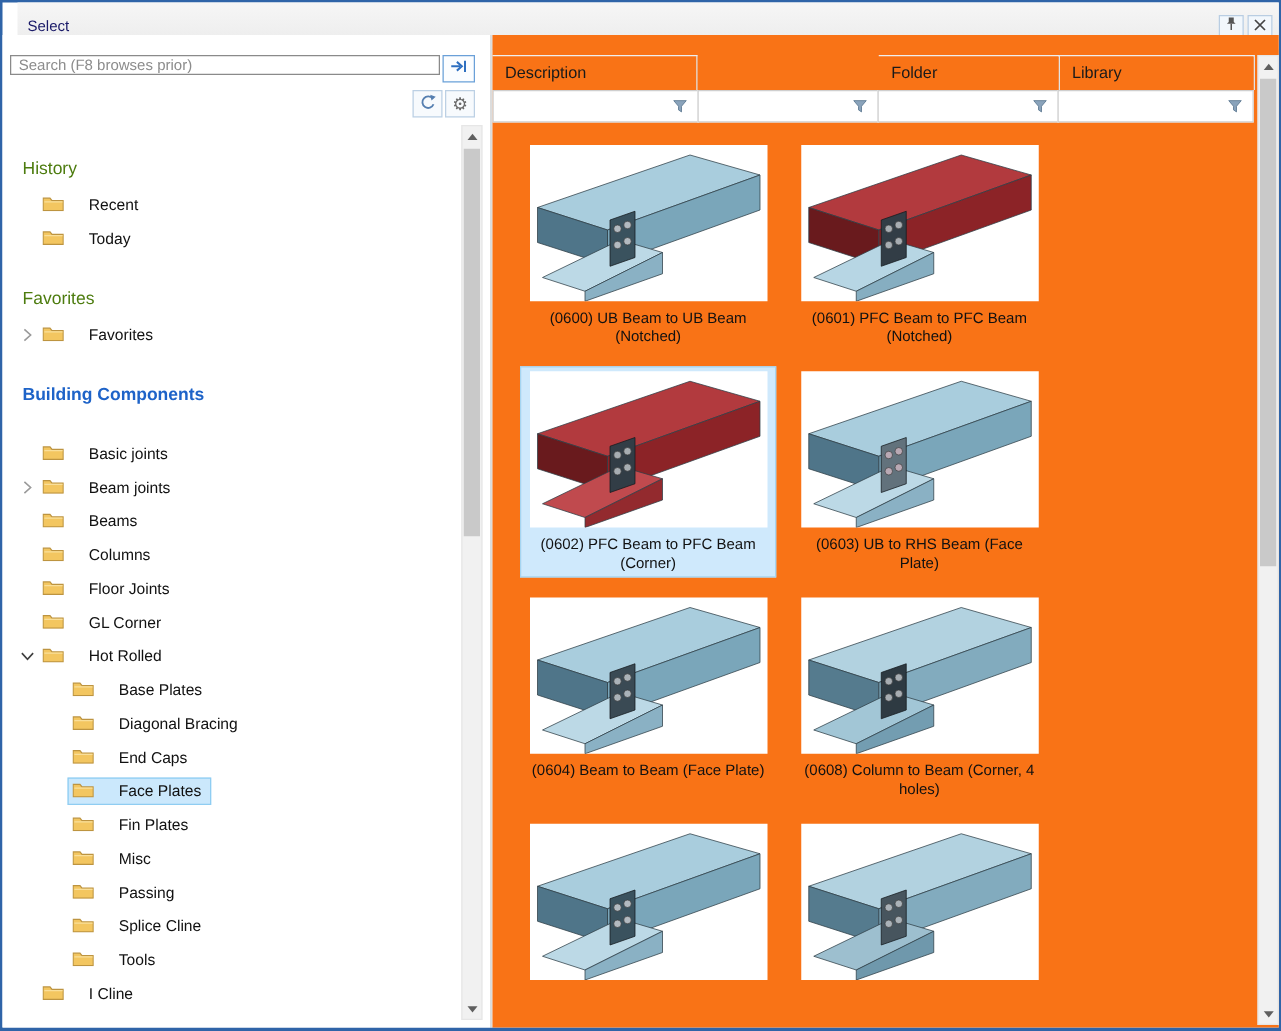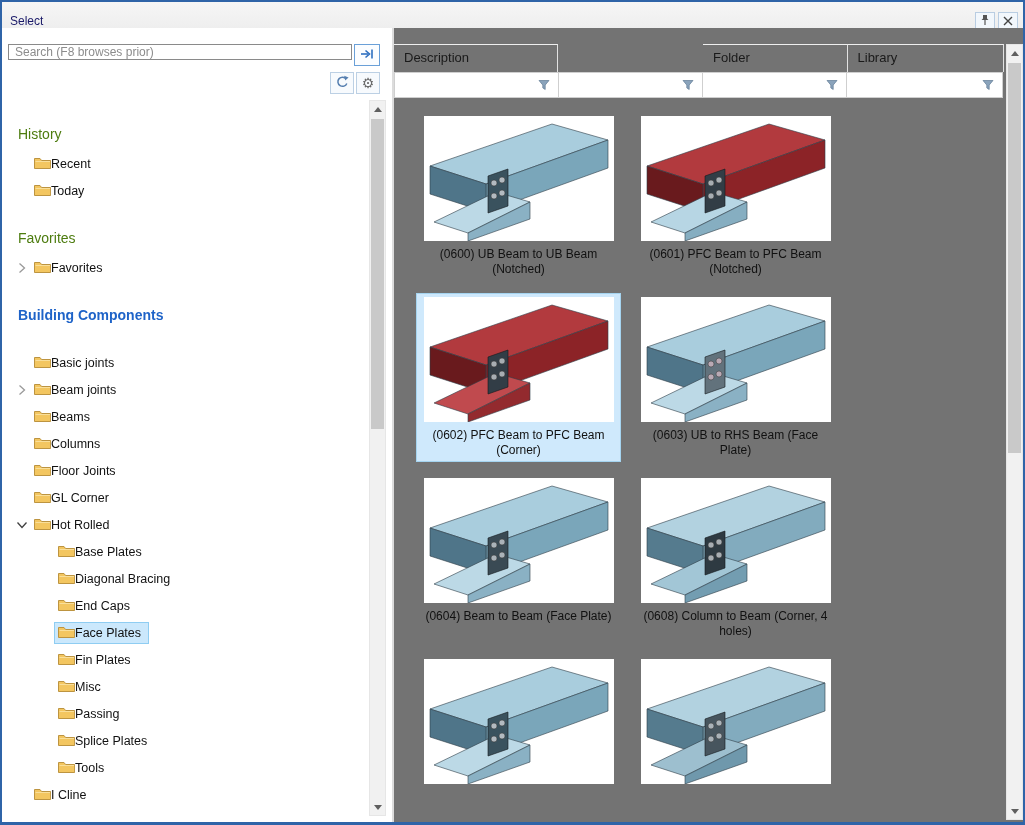--- a/index.html
+++ b/index.html
@@ -2,21 +2,21 @@
 <html><head>
 <meta charset="utf-8">
 <style>
   * { margin:0; padding:0; box-sizing:border-box; }
   html,body { width:1025px; height:825px; overflow:hidden;
               font-family:"Liberation Sans", sans-serif; background:#fff; }
   .window { position:relative; width:1025px; height:825px;
             border:2px solid #2f64a8; border-bottom-width:3px; background:#fff; }
 
   
-  .titlebar { position:absolute; top:0; left:0; right:0; height:38px;
+  .titlebar { position:absolute; top:0; left:12px; right:0; height:38px;
               background:linear-gradient(#f6f6f6,#ebebeb); border-bottom:1px solid #dcdcdc;
               display:flex; align-items:center; }
   .titlebar-title { margin-left:8px; font-size:12px; color:#191968; }
   .titlebar-buttons { margin-left:auto; margin-right:5px; display:flex; gap:3px; }
   .tb-btn { width:20px; height:18px; display:flex; align-items:center; justify-content:center;
             border:1px solid #b9cde2; background:#f2f7fc; }
 
   
   .left-panel { position:absolute; left:0; top:26px; width:390px; bottom:0; background:#fff; }
   .search-input { position:absolute; left:6px; top:16px; width:344px; height:16px;
@@ -29,40 +29,40 @@
               border:1px solid #bcd0e4; background:#f7fafd; display:flex;
               align-items:center; justify-content:center; font-size:14px; color:#6a6a6a; }
   .refresh-btn { left:328px; }
   .gear-btn { left:354px; }
 
   .tree { position:absolute; left:0; top:72px; right:28px; bottom:0; overflow:hidden; }
   .tree-section-header { margin:26px 0 8px 16px; font-size:14px; color:#4d7c0f; }
   .tree-section-header.bold { font-weight:bold; color:#1e63c8; margin-bottom:26px; }
   .tree-item { height:27px; display:flex; align-items:center; font-size:12.5px; color:#111; }
   .tree-item .expander { width:16px; display:flex; justify-content:center; flex:0 0 16px; }
-  .row-inner { display:flex; align-items:center; gap:0; padding:2px 7px 2px 3px;
+  .row-inner { display:flex; align-items:center; gap:20px; padding:2px 7px 2px 3px;
                border:1px solid transparent; }
   .row-inner.selected { background:#cbe8fc; border-color:#8fcdf2; }
   .lvl0 { padding-left:12px; } .lvl1 { padding-left:36px; }
 
   .vscroll { position:absolute; width:17px; background:#f1f1f1; border:1px solid #e6e6e6; }
   .left-scroll { right:6px; top:72px; bottom:6px; }
   .scroll-arrow { position:absolute; left:0; width:15px; height:16px; display:flex;
                   align-items:center; justify-content:center; }
   .scroll-arrow.up { top:0; } .scroll-arrow.down { bottom:0; }
   .tri-up { width:0; height:0; border-left:4px solid transparent; border-right:4px solid transparent;
             border-bottom:5px solid #5f5f5f; }
   .tri-down { width:0; height:0; border-left:4px solid transparent; border-right:4px solid transparent;
               border-top:5px solid #5f5f5f; }
   .scroll-thumb { position:absolute; left:1px; width:13px; background:#c9c9c9; }
 
   .splitter { position:absolute; left:390px; top:26px; bottom:0; width:2px; background:#dcdcdc; }
 
   
-  .right-panel { position:absolute; left:392px; top:26px; right:0; bottom:0; background:#737373; }
+  .right-panel { position:absolute; left:392px; top:26px; right:0; bottom:0; background:#f97316; }
   .header-rows { position:absolute; left:0; right:19px; top:16px; }
   .col-label-row { display:flex; height:28px; }
   .col-label { font-size:13px; color:#1a1a1a; padding:5px 0 0 10px;
                border-right:1px solid #e2e2e2; border-top:1px solid #efefef; }
   .col-filter-row { display:flex; height:26px; }
   .col-filter { border:1px solid #cfcfcf; margin-left:-1px; background:#fff;
                 display:flex; align-items:center; justify-content:flex-end; padding-right:4px; }
   .col-filter:first-child { margin-left:0; }
   .funnel-btn { width:20px; height:20px; display:flex; align-items:center; justify-content:center; }
 
@@ -312,21 +312,21 @@
             <span>Passing</span>
           </span>
         </div>
         <div class="tree-item lvl1">
           <span class="expander"></span>
           <span class="row-inner">
             <span><svg width="17" height="13" viewBox="0 0 17 13">
                 <path d="M0.5,2.5 h5.5 l1.6,2 h9 v8 h-16.1 z" fill="#f3c660" stroke="#bd9440" stroke-width="1"></path>
                 <path d="M1.5,5.5 h14.5" stroke="#f9df9a" stroke-width="1" fill="none"></path>
               </svg></span>
-            <span>Splice Plates</span>
+            <span>Splice Cline</span>
           </span>
         </div>
         <div class="tree-item lvl1">
           <span class="expander"></span>
           <span class="row-inner">
             <span><svg width="17" height="13" viewBox="0 0 17 13">
                 <path d="M0.5,2.5 h5.5 l1.6,2 h9 v8 h-16.1 z" fill="#f3c660" stroke="#bd9440" stroke-width="1"></path>
                 <path d="M1.5,5.5 h14.5" stroke="#f9df9a" stroke-width="1" fill="none"></path>
               </svg></span>
             <span>Tools</span>

